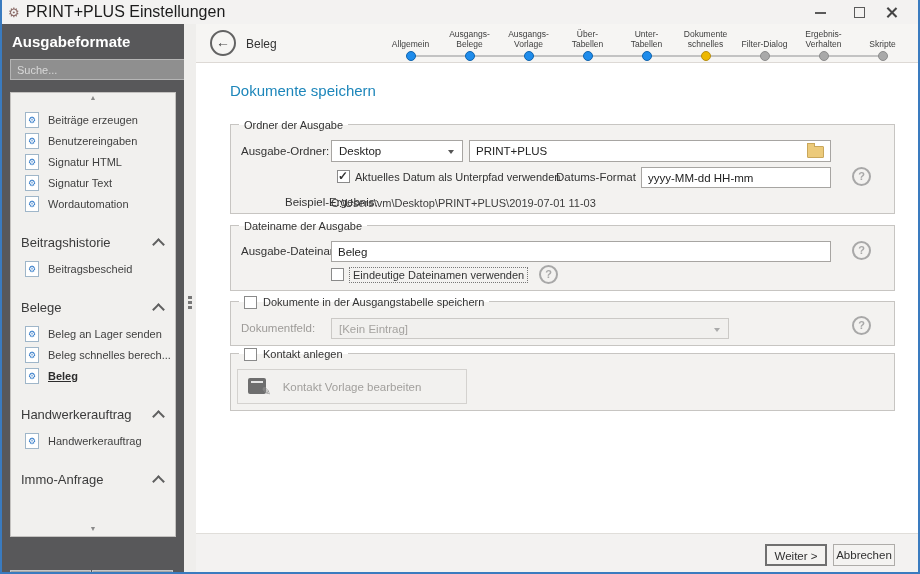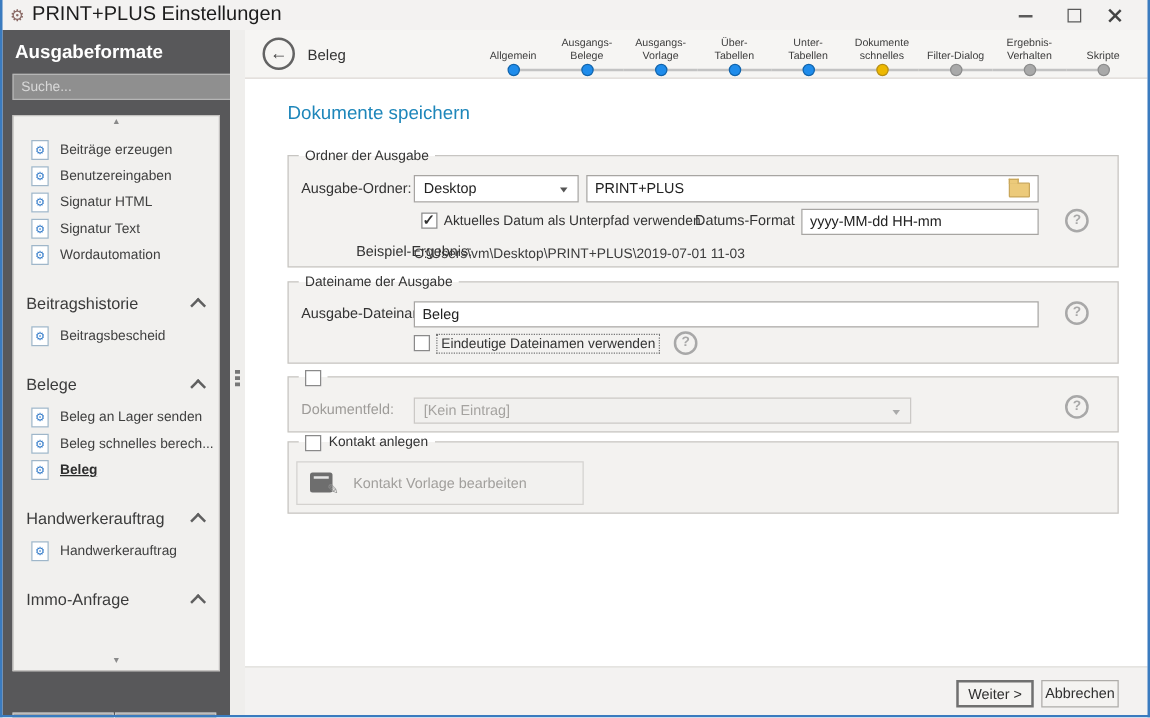--- a/index.html
+++ b/index.html
@@ -346,20 +346,21 @@
     </div>
     <div class="help" style="left:621px;top:15px;">?</div>
     <span class="checkbox cb-abs" style="left:100px;top:42px;"></span>
     <div class="cblabel focus-rect" style="left:118px;top:41px;">Eindeutige Dateinamen verwenden</div>
     <div class="help" style="left:308px;top:39px;">?</div>
   </div>
 
   <div class="group g3">
     <div class="legend">
       <span class="checkbox"></span>
+      <span>Dokumente in der Ausgangstabelle speichern</span>
     </div>
     <div class="flabel dim" style="left:10px;top:20px;">Dokumentfeld:</div>
     <div class="combo disabled" style="left:100px;top:16px;width:398px;height:21px;">
       <span>[Kein Eintrag]</span>
     </div>
     <div class="help" style="left:621px;top:14px;">?</div>
   </div>
 
   <div class="group g4">
     <div class="legend">

